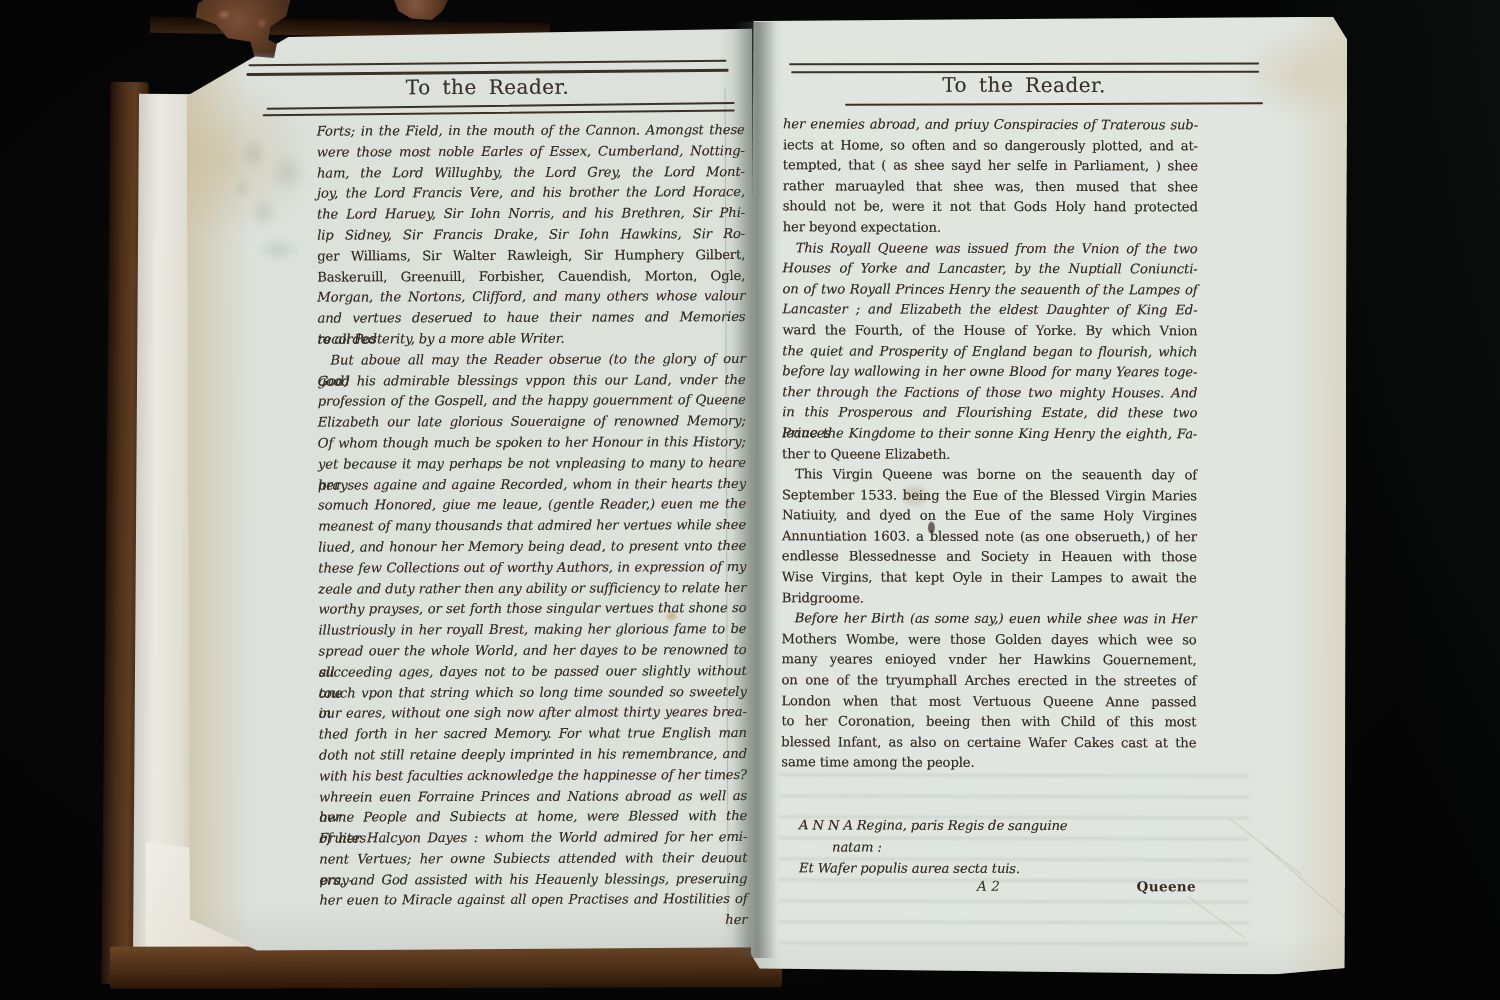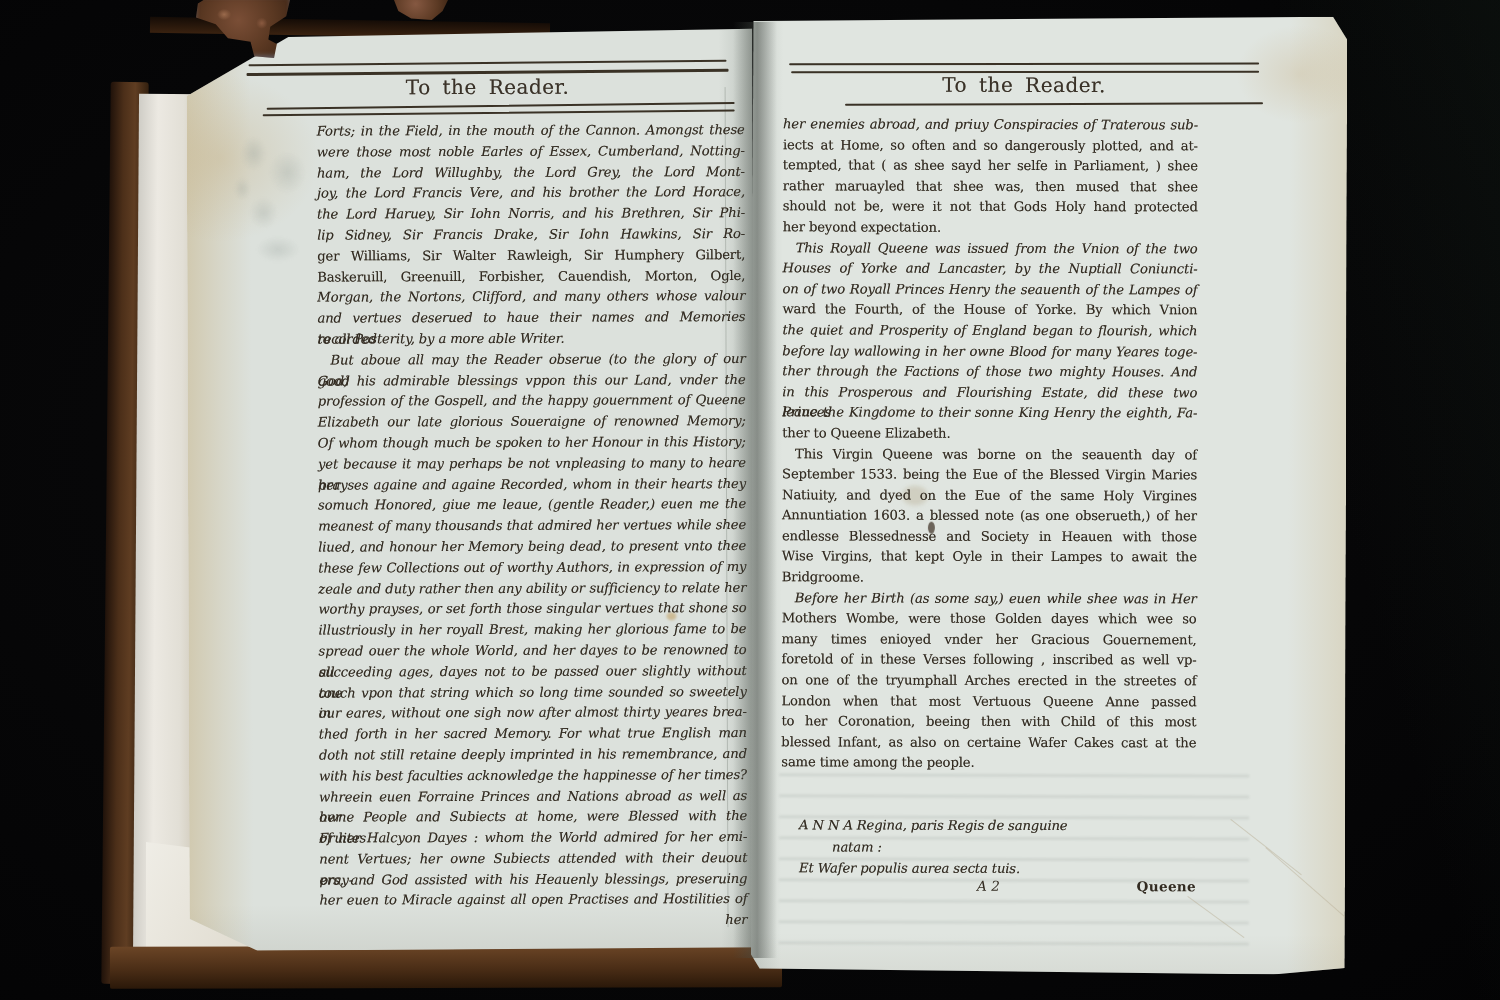--- a/index.html
+++ b/index.html
@@ -180,38 +180,38 @@
     <div class="textblock rp" style="left:30px;top:99px;width:415px;">
         <div class="tl">her enemies abroad, and priuy Conspiracies of Traterous sub-</div>
         <div class="tl rom">iects at Home, so often and so dangerously plotted,  and at-</div>
         <div class="tl rom">tempted, that ( as shee sayd her selfe in Parliament, )  shee</div>
         <div class="tl rom">rather maruayled that shee was,  then  mused that  shee</div>
         <div class="tl rom">should not be,  were it not that Gods Holy hand protected</div>
         <div class="tl last rom">her beyond expectation.</div>
         <div class="tl ind">This Royall Queene was issued from the Vnion of the two</div>
         <div class="tl">Houses of Yorke and Lancaster,  by the Nuptiall Coniuncti-</div>
         <div class="tl">on of two Royall Princes Henry the seauenth of the Lampes of</div>
+        <div class="tl">Lancaster ;  and Elizabeth the eldest Daughter of King Ed-</div>
         <div class="tl rom">ward the Fourth,  of the House of Yorke.   By which Vnion</div>
         <div class="tl">the quiet and Prosperity of England began to flourish,  which</div>
         <div class="tl">before lay wallowing in her owne Blood for many Yeares toge-</div>
         <div class="tl">ther through the Factions of those two mighty Houses.    And</div>
         <div class="tl">in this Prosperous and Flourishing Estate, did these two Princes</div>
         <div class="tl">leaue the Kingdome to their sonne King Henry the eighth,  Fa-</div>
         <div class="tl last rom">ther to Queene Elizabeth.</div>
         <div class="tl ind rom">This Virgin Queene was borne on  the seauenth day of</div>
         <div class="tl rom">September 1533. being the Eue of the Blessed Virgin Maries</div>
         <div class="tl rom">Natiuity,  and dyed on the Eue of the same Holy Virgines</div>
         <div class="tl rom">Annuntiation 1603. a blessed note (as one obserueth,) of her</div>
         <div class="tl rom">endlesse Blessednesse and  Society  in Heauen  with  those</div>
         <div class="tl rom">Wise Virgins,  that kept Oyle in their Lampes  to await the</div>
         <div class="tl last rom">Bridgroome.</div>
         <div class="tl ind">Before her Birth (as some say,)  euen while shee was in Her</div>
         <div class="tl rom">Mothers Wombe,   were those Golden dayes which wee  so</div>
-        <div class="tl rom">many times enioyed vnder her Gracious  Gouernement,</div>
-        <div class="tl rom">foretold of in these Verses following ,  inscribed as well vp-</div>
+        <div class="tl rom">many yeares enioyed vnder her Hawkins  Gouernement,</div>
         <div class="tl rom">on one of the tryumphall Arches erected in the streetes of</div>
         <div class="tl rom">London when that most Vertuous Queene  Anne  passed</div>
         <div class="tl rom">to her Coronation,  beeing then with Child of this  most</div>
         <div class="tl rom">blessed Infant, as also on certaine Wafer Cakes cast at  the</div>
         <div class="tl last rom">same time among the people.</div>
       </div>
 
     <div class="textblock rp verse-block" style="left:30px;top:800px;width:415px;">
         <div class="tl vind1">A N N A Regina, paris Regis de sanguine</div>
         <div class="tl vind2">natam :</div>

